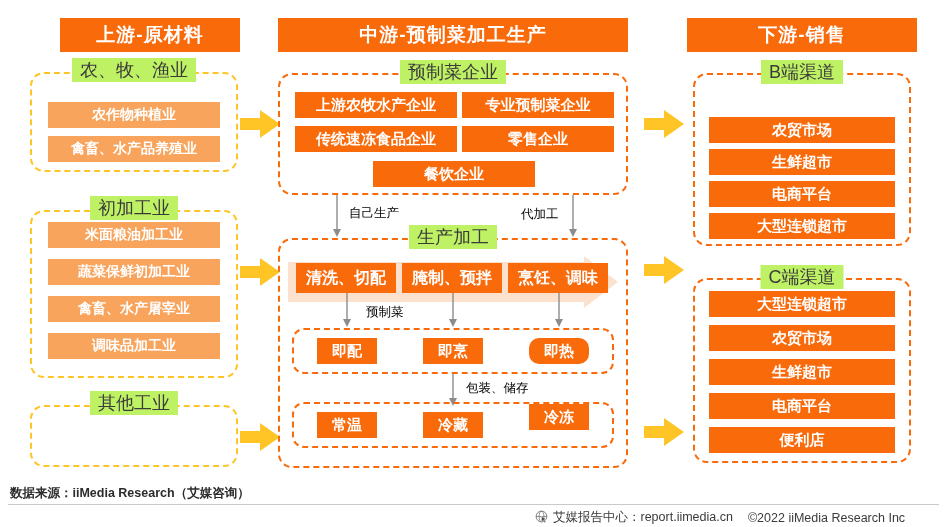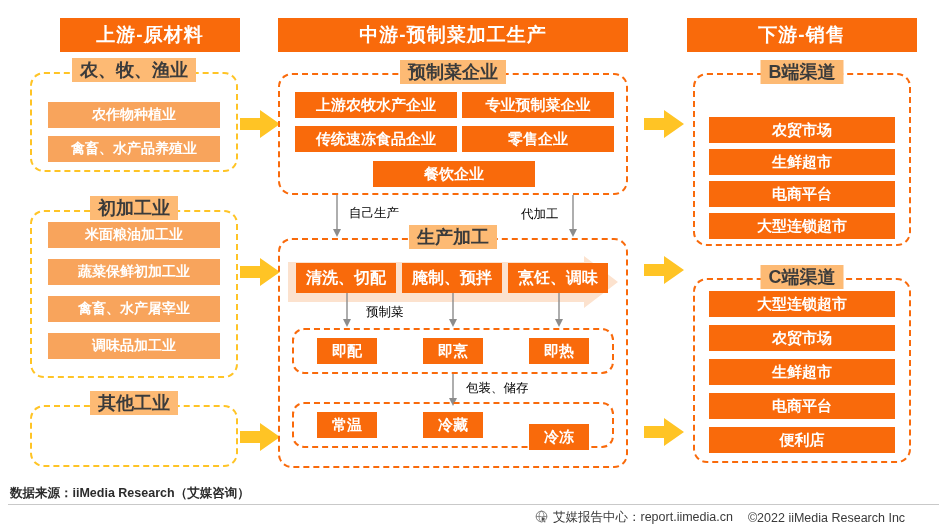--- a/index.html
+++ b/index.html
@@ -26,23 +26,23 @@
   }
 
   
   .group{
     border:2px dashed #FFC425;
     border-radius:14px;
   }
   .group.orange{border-color:#F96A0B;}
   .group-title{
     position:absolute;
-    background:#fdba74;
+    background:#bef264;
     padding:0 8px;
-    font-weight:bold;
+    font-weight:normal;
     color:#3b3b3b;
     white-space:nowrap;
     transform:translateX(-50%);
     text-align:left;
   }
 
   
   .chip{
     display:flex;align-items:center;justify-content:center;
     color:#ffffff;
@@ -173,34 +173,34 @@
     <svg width="14" height="36" viewBox="0 0 14 36">
         <line x1="7" y1="0" x2="7" y2="28" stroke="#8C8C8C" stroke-width="1.4"></line>
         <path d="M3 26 L7 34 L11 26 Z" fill="#8C8C8C"></path>
       </svg>
   </div>
   <div class="glabel" style="left:366px;top:304px;font-size:12.5px;">预制菜</div>
 
   <div class="abs group orange" style="left:292px;top:328px;width:322px;height:46px;border-radius:12px;"></div>
   <div class="abs chip solid" style="left:317px;top:338px;width:60px;height:26px;font-size:15px;">即配</div>
   <div class="abs chip solid" style="left:423px;top:338px;width:60px;height:26px;font-size:15px;">即烹</div>
-  <div class="abs chip solid" style="left:529px;top:338px;width:60px;height:26px;font-size:15px;">即热</div>
+  <div class="abs chip solid" style="left:529px;top:338px;width:60px;height:26px;font-size:15px;border-radius:10px;">即热</div>
 
   <div class="gconn" style="left:446px;top:374px;">
     <svg width="14" height="34" viewBox="0 0 14 34">
         <line x1="7" y1="0" x2="7" y2="26" stroke="#8C8C8C" stroke-width="1.4"></line>
         <path d="M3 24 L7 32 L11 24 Z" fill="#8C8C8C"></path>
       </svg>
   </div>
   <div class="glabel" style="left:466px;top:380px;font-size:12.5px;">包装、储存</div>
 
   <div class="abs group orange" style="left:292px;top:402px;width:322px;height:46px;border-radius:12px;"></div>
   <div class="abs chip solid" style="left:317px;top:412px;width:60px;height:26px;font-size:15px;">常温</div>
   <div class="abs chip solid" style="left:423px;top:412px;width:60px;height:26px;font-size:15px;">冷藏</div>
-  <div class="abs chip solid" style="left:529px;top:424px;width:60px;height:26px;font-size:15px;">冷冻</div>
+  <div class="abs chip solid" style="left:529px;top:404px;width:60px;height:26px;font-size:15px;">冷冻</div>
 
   <div class="yarrow" style="left:644px;top:110px;">
     <svg width="40" height="28" viewBox="0 0 40 28">
         <path d="M0 8 L20 8 L20 0 L40 14 L20 28 L20 20 L0 20 Z" fill="#FFC425"></path>
       </svg>
   </div>
   <div class="yarrow" style="left:644px;top:256px;">
     <svg width="40" height="28" viewBox="0 0 40 28">
         <path d="M0 8 L20 8 L20 0 L40 14 L20 28 L20 20 L0 20 Z" fill="#FFC425"></path>
       </svg>

